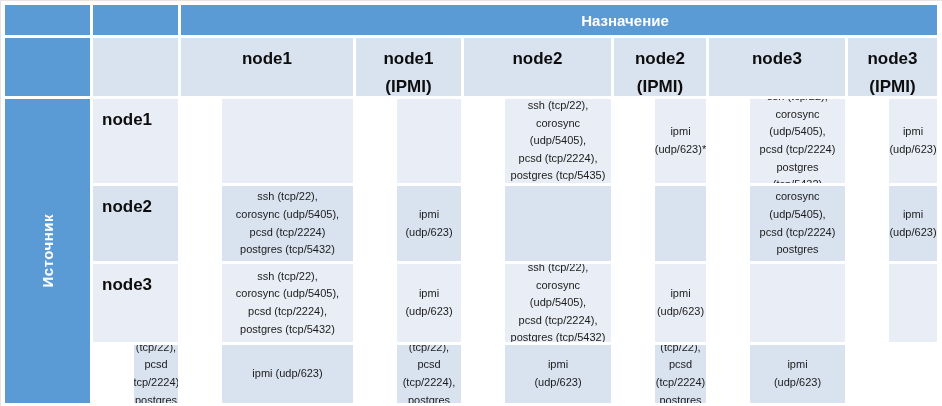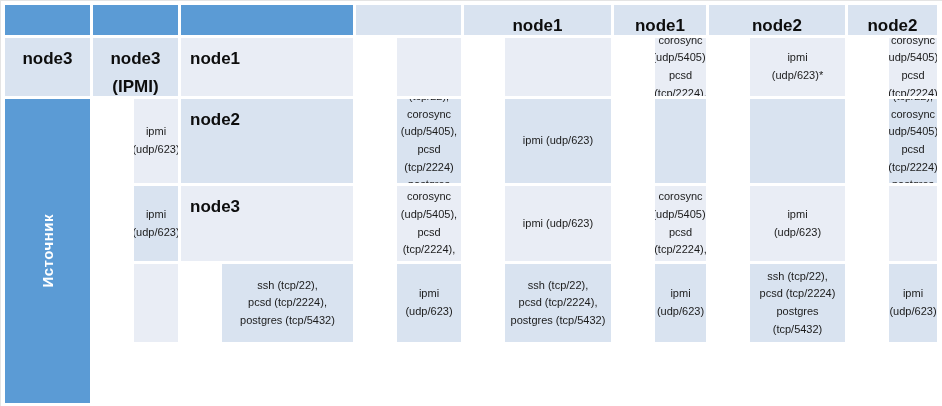--- a/index.html
+++ b/index.html
@@ -97,20 +97,21 @@
   }
 </style>
 </head>
 <body>
 
 <div class="page">
   <div class="matrix">
 
     <div class="cell blue"></div>
     <div class="cell blue"></div>
+    <div class="cell blue dest-band">Назначение</div>
 
     <div class="cell blue"></div>
     <div class="cell band-dark"></div>
     <div class="cell band-dark col-head">node1</div>
     <div class="cell band-dark col-head">node1
 (IPMI)</div>
     <div class="cell band-dark col-head">node2</div>
     <div class="cell band-dark col-head">node2
 (IPMI)</div>
     <div class="cell band-dark col-head">node3</div>

